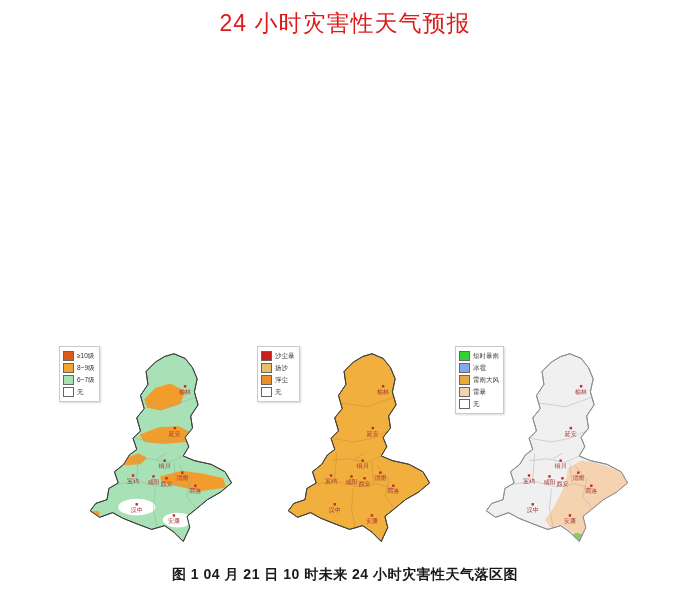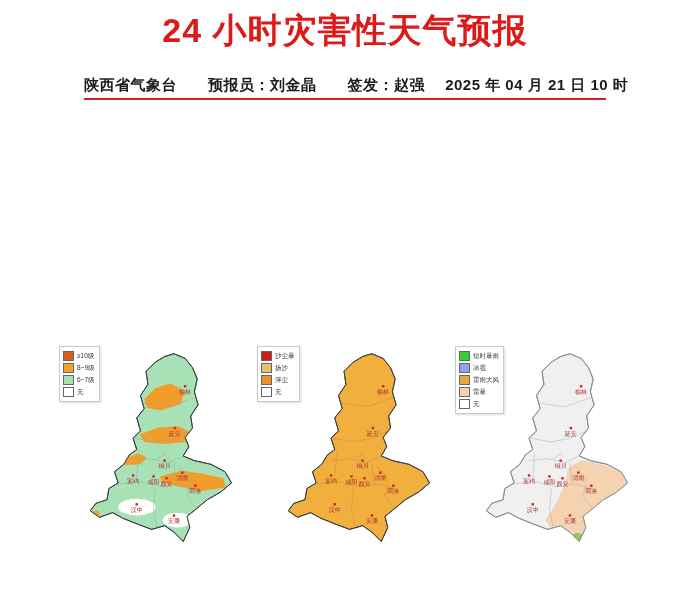--- a/index.html
+++ b/index.html
@@ -3,21 +3,21 @@
 <meta charset="utf-8">
 <style>
   * { margin:0; padding:0; box-sizing:border-box; }
   html,body { background:#ffffff; }
   .page {
     position:relative; width:690px; height:592px; overflow:hidden;
     background:#ffffff; font-family:"Liberation Sans", sans-serif; color:#141414;
   }
   .doc-title {
     margin-top:8px; text-align:center;
-    font-size:34px; font-weight:bold; letter-spacing:1px; color:#dd1a1a;
+    font-size:23px; font-weight:normal; letter-spacing:1px; color:#dd1a1a;
   }
   .doc-header-wrap { width:522px; margin:22px auto 0 auto; }
   .doc-header {
     text-align:center; font-size:15px; font-weight:bold; color:#1c1c1c;
     letter-spacing:0.5px; white-space:nowrap;
   }
   .red-rule { margin-top:3px; height:2px; background:#cc241d; }
   .doc-body {
     width:512px; margin:11px auto 0 auto;
     font-size:17px; line-height:39px; text-align:justify; text-indent:2em;
@@ -43,24 +43,20 @@
   }
   .city-label { font-size:6.5px; }
 </style>
 </head>
 <body>
 
 <div class="page">
 
   <div class="doc-title">24 小时灾害性天气预报</div>
 
-  <div class="doc-header-wrap">
-    <div class="doc-header">陕西省气象台　　预报员：刘金晶　　签发：赵强　 2025 年 04 月 21 日 10 时</div>
-    <div class="red-rule"></div>
-  </div>
 
 
   <div class="maps-row">
     <div class="map-cell">
       <div class="legend">
           <div class="legend-row">
             <span class="legend-swatch" style="background: rgb(222, 90, 23);"></span>
             <span class="legend-label">≥10级</span>
           </div>
           <div class="legend-row">
@@ -245,14 +241,15 @@
           <rect x="121.7" y="145.7" width="2.6" height="2.6" fill="#cc2626"></rect>
           <text x="123" y="155" text-anchor="middle" fill="#a83434" class="city-label">商洛</text>
           <rect x="58.7" y="165.7" width="2.6" height="2.6" fill="#cc2626"></rect>
           <text x="60" y="175" text-anchor="middle" fill="#a83434" class="city-label">汉中</text>
           <rect x="98.7" y="177.7" width="2.6" height="2.6" fill="#cc2626"></rect>
           <text x="100" y="187" text-anchor="middle" fill="#a83434" class="city-label">安康</text>
         </svg>
       </div>
   </div>
 
+  <div class="doc-caption">图 1 04 月 21 日 10 时未来 24 小时灾害性天气落区图</div>
 
 </div>
 
 </body></html>

